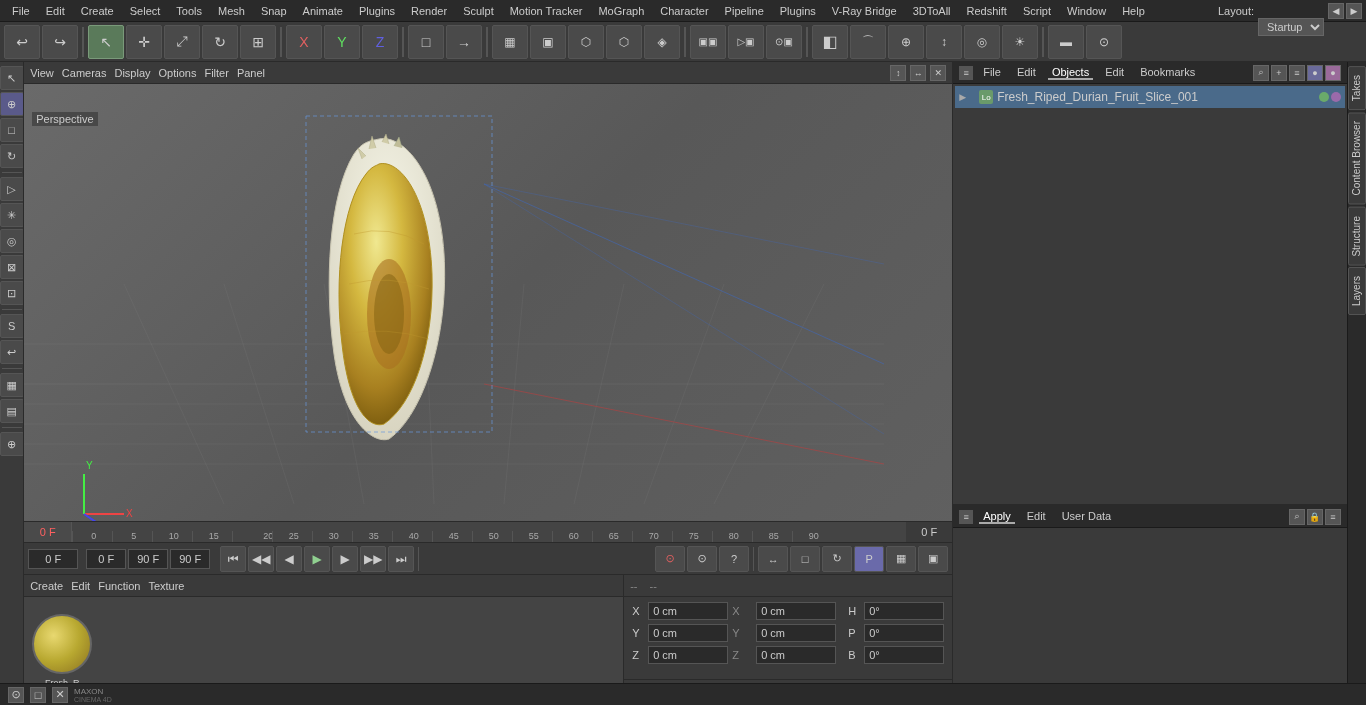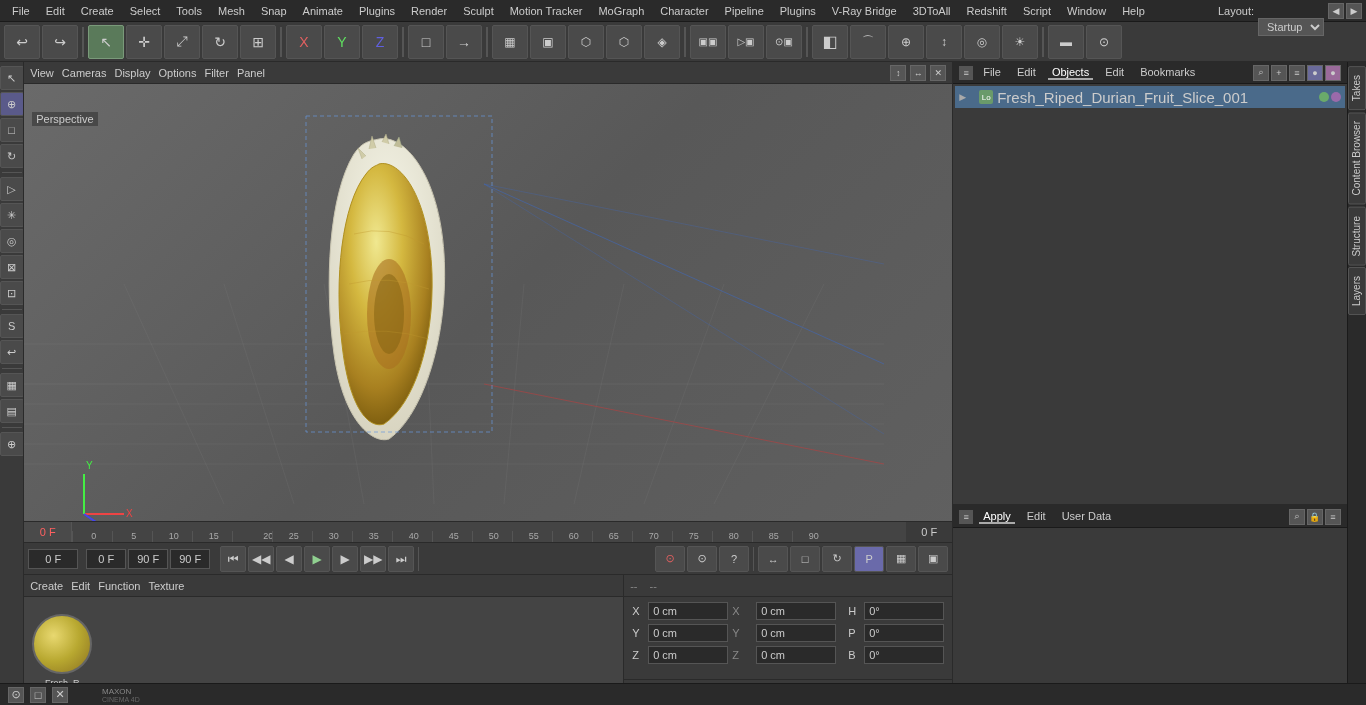--- a/index.html
+++ b/index.html
@@ -229,21 +229,21 @@
     }
     #objects-content {
       flex: 1; background: #3a3a3a; padding: 2px;
     }
     .obj-item {
       display: flex; align-items: center; height: 22px;
       padding: 0 4px; cursor: pointer; gap: 4px;
     }
     .obj-item.selected { background: #4a6a8a; }
     .obj-icon { width: 14px; height: 14px; background: #6a9a6a; display: flex; align-items: center; justify-content: center; font-size: 8px; color: #fff; border-radius: 2px; }
-    .obj-name { flex: 1; color: #ccc; font-size: 15px; }
+    .obj-name { flex: 1; color: #ccc; font-size: 12px; }
     .obj-dots { display: flex; gap: 2px; }
     .obj-dot { width: 10px; height: 10px; border-radius: 50%; }
     .obj-dot.green { background: #6aaa6a; }
     .obj-dot.purple { background: #9a6aaa; }
 
     
     #attr-panel {
       height: 200px; display: flex; flex-direction: column; border-top: 1px solid #2a2a2a;
     }
     #attr-header {
@@ -283,21 +283,21 @@
     .bc-apply {
       background: #5a5a5a; border: 1px solid #666; color: #ccc;
       height: 20px; padding: 0 10px; font-size: 11px; cursor: pointer;
     }
 
     
     #maxon-logo {
       position: absolute; bottom: 30px; left: 32px;
       display: flex; flex-direction: column; align-items: center;
     }
-    .maxon-text { font-size: 8px; color: #888; margin-left: 28px; }
+    .maxon-text { font-size: 8px; color: #888; }
 
     
     #abs-status {
       position: absolute; bottom: 0; left: 0; right: 0;
       height: 22px; background: #2a2a2a; display: flex; align-items: center;
       padding: 0 8px; gap: 6px; z-index: 10; border-top: 1px solid #1a1a1a;
     }
 
     
     .scene-svg {

